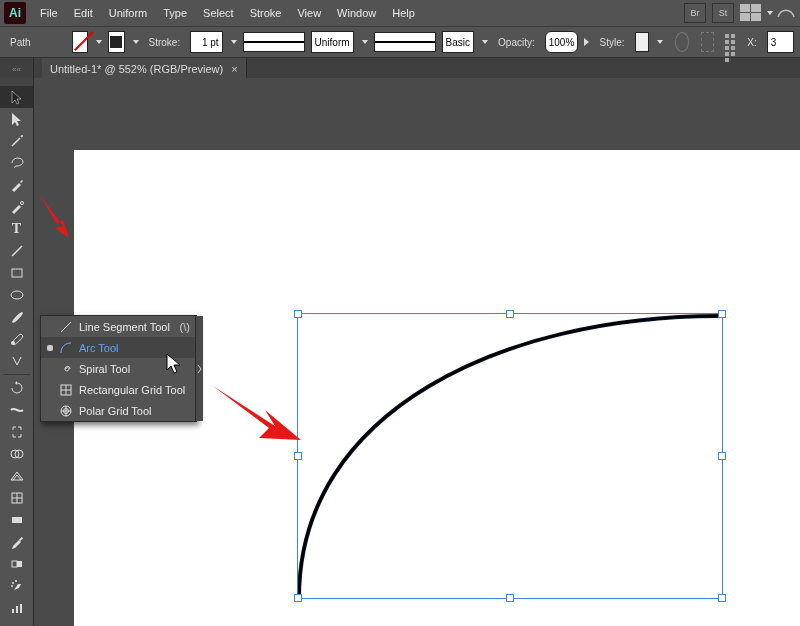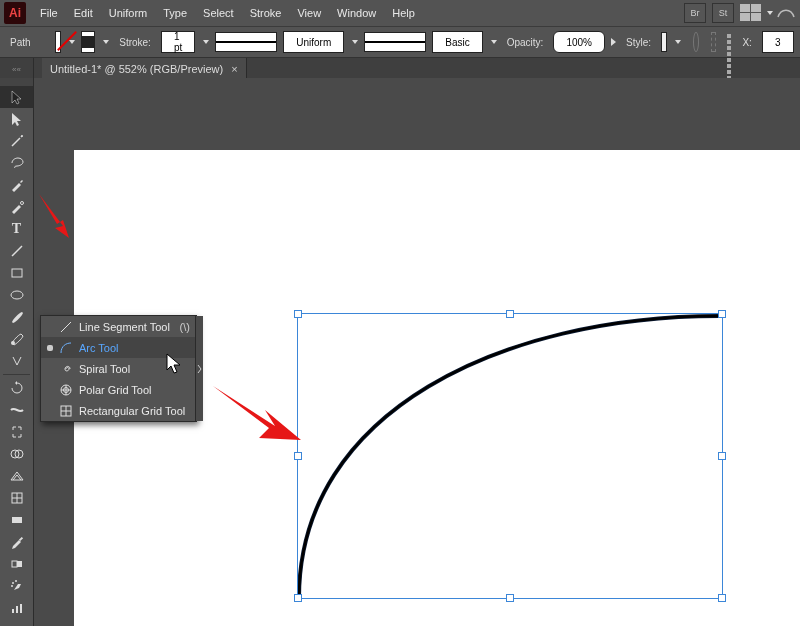--- a/index.html
+++ b/index.html
@@ -1,35 +1,35 @@
 <!DOCTYPE html>
 <html><head>
 <meta charset="utf-8">
 <style>
   html,body{margin:0;padding:0;background:#4a4a4a;font-family:"Segoe UI",Tahoma,Arial,sans-serif;font-size:11px;color:#e0e0e0;-webkit-font-smoothing:antialiased;}
   .app{width:800px;height:626px;position:relative;overflow:hidden;background:#4a4a4a;}
   
   .menubar{height:26px;background:#535353;display:flex;align-items:center;padding:0 4px;gap:0;border-bottom:1px solid #3b3b3b;}
-  .ai-logo{width:22px;height:22px;background:#2d0709;border-radius:2px;display:flex;align-items:center;justify-content:center;color:#ef4444;font-weight:bold;font-size:12px;margin-right:6px;}
+  .ai-logo{width:22px;height:22px;background:#2d0709;border-radius:2px;display:flex;align-items:center;justify-content:center;color:#5eead4;font-weight:bold;font-size:12px;margin-right:6px;}
   .menu-item{padding:4px 8px;color:#e8e8e8;cursor:default;}
   .menu-spacer{flex:1;}
   .menu-icon-box{width:20px;height:18px;background:#555;border:1px solid #333;margin:0 3px;display:flex;align-items:center;justify-content:center;font-size:9px;color:#ccc;}
   .menu-quad{width:22px;height:18px;margin:0 3px;display:flex;flex-wrap:wrap;}
   .menu-quad span{width:10px;height:8px;background:#bbb;margin:0 1px 1px 0;}
   .menu-dd{width:0;height:0;border-left:3px solid transparent;border-right:3px solid transparent;border-top:4px solid #ddd;margin-left:2px;}
   .menu-swirl{width:20px;height:16px;margin-left:3px;}
   
   .controlbar{height:30px;background:#535353;border-bottom:1px solid #323232;display:flex;align-items:center;padding:0 6px;gap:6px;font-size:10px;color:#ddd;}
   .cb-label{padding:2px 4px;}
   .cb-swatch{width:22px;height:20px;border:1px solid #222;background:#fff;display:flex;align-items:center;justify-content:center;position:relative;}
   .cb-swatch.nosfill::after{content:"";position:absolute;left:-2px;top:8px;width:26px;height:2px;background:#e30000;transform:rotate(-45deg);}
   .cb-swatch-dd{width:8px;display:flex;align-items:center;justify-content:center;}
   .cb-swatch.stroke{background:#fff;}
   .cb-swatch.stroke .inner{width:12px;height:12px;background:#222;}
-  .cb-field{height:20px;background:#fff;border:1px solid #222;color:#000;display:flex;align-items:center;padding:0 12px;}
+  .cb-field{height:20px;background:#fff;border:1px solid #222;color:#000;display:flex;align-items:center;padding:0 3px;}
   .cb-num{width:38px;justify-content:flex-end;}
   .cb-preview{width:82px;height:18px;border:1px solid #222;background:#fff;display:flex;align-items:center;justify-content:center;}
   .cb-preview .line{width:60px;height:2px;background:#000;}
   .cb-opacity{width:40px;border-radius:6px;}
   .cb-style-sw{width:20px;height:18px;background:#eee;border:1px solid #222;}
   .cb-globe{width:18px;height:18px;border-radius:50%;border:1px solid #777;margin-left:6px;}
   .cb-align{width:18px;height:18px;border:1px dashed #777;margin-left:6px;}
   .cb-trans{width:20px;height:18px;margin-left:4px;display:flex;flex-wrap:wrap;}
   .cb-trans span{width:4px;height:4px;background:#aaa;margin:1px;}
   .cb-x{width:30px;}
@@ -349,36 +349,36 @@
             <svg width="14" height="14">
               <path d="M7 7c0-2 3-2 3 0s-4 3-4 0 5-4 5 0" stroke="#ddd" fill="none"></path>
             </svg>
           </span>
       <span class="lab">Spiral Tool</span>
     </div>
     <div class="flyrow">
       <span class="dot"></span>
       <span class="ico">
             <svg width="14" height="14">
+              <rect x="2" y="2" width="10" height="10" stroke="#ddd" fill="none"></rect>
+              <path d="M2 7h10M7 2v10" stroke="#ddd"></path>
+            </svg>
+          </span>
+      <span class="lab">Rectangular Grid Tool</span>
+    </div>
+    <div class="flyrow">
+      <span class="dot"></span>
+      <span class="ico">
+            <svg width="14" height="14">
               <circle cx="7" cy="7" r="5" stroke="#ddd" fill="none"></circle>
               <circle cx="7" cy="7" r="2.5" stroke="#ddd" fill="none"></circle>
               <path d="M7 2v10M2 7h10" stroke="#ddd"></path>
             </svg>
           </span>
       <span class="lab">Polar Grid Tool</span>
-    </div>
-    <div class="flyrow">
-      <span class="dot"></span>
-      <span class="ico">
-            <svg width="14" height="14">
-              <rect x="2" y="2" width="10" height="10" stroke="#ddd" fill="none"></rect>
-              <path d="M2 7h10M7 2v10" stroke="#ddd"></path>
-            </svg>
-          </span>
-      <span class="lab">Rectangular Grid Tool</span>
     </div>
     <div class="handle">
           <svg width="5" height="10">
             <path d="M1 1l3 4-3 4" stroke="#ccc" fill="none"></path>
           </svg>
         </div>
   </div>
 
   <svg class="arrow" style="left:33px;top:112px" width="40" height="50">
     <path d="M6 4 L30 36 L22 38 L36 48 L30 30 L24 34 Z" fill="#e61717"></path>

